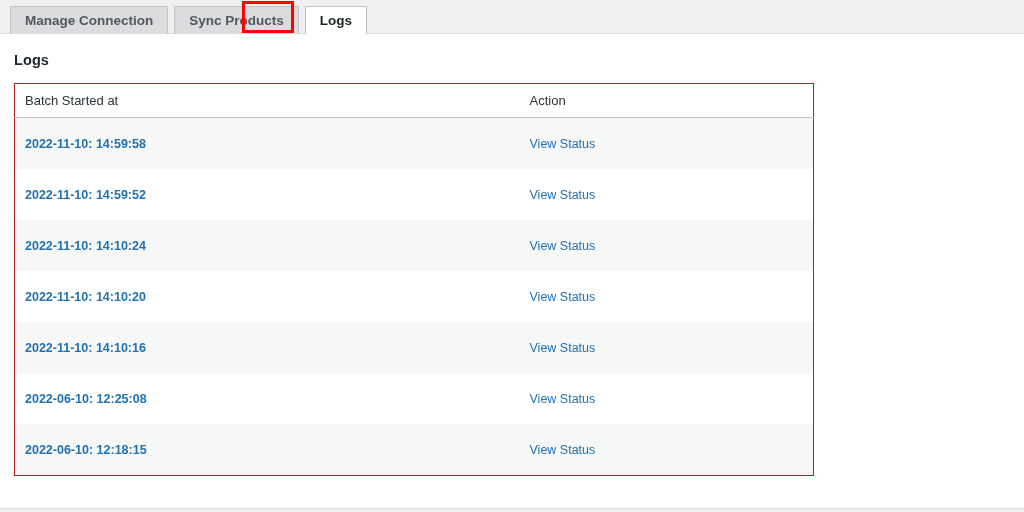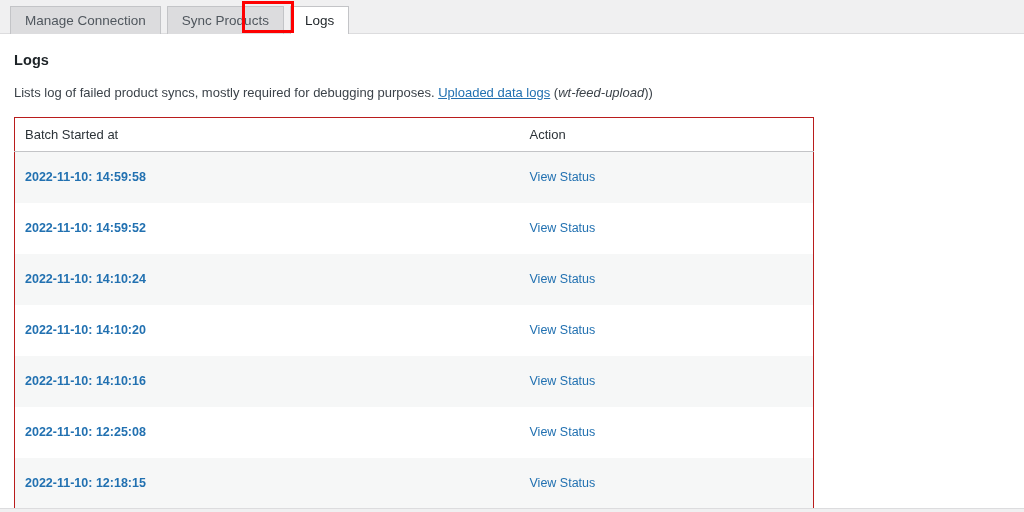--- a/index.html
+++ b/index.html
@@ -28,21 +28,21 @@
     padding-left: 10px;
     display: flex;
     align-items: flex-end;
   }
   .tab {
     height: 28px;
     line-height: 28px;
     padding: 0 14px;
     margin-right: 6px;
     font-size: 13.5px;
-    font-weight: normal;
+    font-weight: bold;
     color: #50575e;
     background: #dcdcde;
     border: 1px solid #c3c4c7;
     border-bottom: none;
     box-sizing: border-box;
     position: relative;
     top: 1px;
     white-space: nowrap;
     cursor: pointer;
     user-select: none;
@@ -159,21 +159,20 @@
   <div class="tab active">
     <span>Logs</span>
   </div>
   <div class="annotation-box"></div>
 </div>
 
 <div class="content">
 
   <h2 class="page-title">Logs</h2>
 
-  <p class="desc"><span>Lists log of failed product syncs, mostly required for debugging purposes. </span><a href="#">Uploaded data logs</a><span> (</span><em>wt-feed-upload</em><span>))</span></p>
 
   <table class="log-table">
     <colgroup>
       <col class="col-batch">
       <col class="col-action">
     </colgroup>
     <thead>
       <tr>
         <th>Batch Started at</th>
         <th>Action</th>
@@ -194,24 +193,24 @@
         </tr>
         <tr>
           <td><a href="#">2022-11-10: 14:10:20</a></td>
           <td class="action-cell"><a href="#">View Status</a></td>
         </tr>
         <tr>
           <td><a href="#">2022-11-10: 14:10:16</a></td>
           <td class="action-cell"><a href="#">View Status</a></td>
         </tr>
         <tr>
-          <td><a href="#">2022-11-10: 12:25:08</a></td>
-          <td class="action-cell"><a href="#">View Status</a></td>
-        </tr>
-        <tr>
-          <td><a href="#">2022-11-10: 12:18:15</a></td>
+          <td><a href="#">2022-06-10: 12:25:08</a></td>
+          <td class="action-cell"><a href="#">View Status</a></td>
+        </tr>
+        <tr>
+          <td><a href="#">2022-06-10: 12:18:15</a></td>
           <td class="action-cell"><a href="#">View Status</a></td>
         </tr>
       </tbody>
   </table>
 </div>
 
 <div class="bottom-strip"></div>
 
 </body></html>

